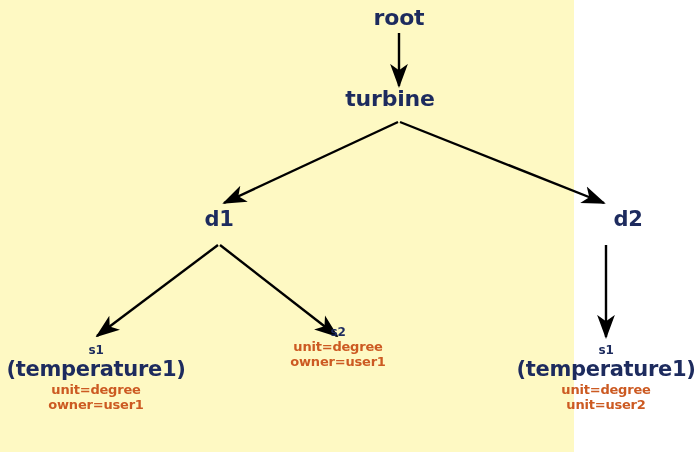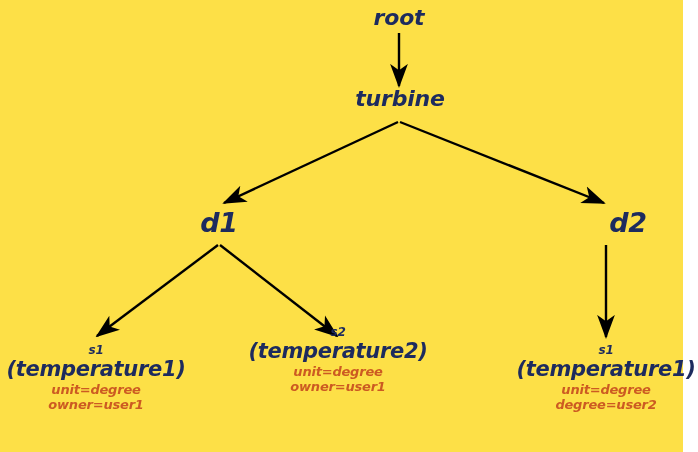--- a/index.html
+++ b/index.html
@@ -9,24 +9,23 @@
     background: #ffffff;
   }
   body {
     width: 698px;
     height: 452px;
     overflow: hidden;
     font-family: "DejaVu Sans", "Liberation Sans", sans-serif;
   }
   #diagram {
     position: relative;
-    width: 683px;
+    width: 574px;
     height: 452px;
-    background: #fde047;
-    font-style: italic;
+    background: #fef9c3;
   }
   #edges {
     position: absolute;
     left: 0;
     top: 0;
     width: 698px;
     height: 452px;
   }
   .node {
     position: absolute;
@@ -35,21 +34,21 @@
     white-space: nowrap;
     line-height: 1.18;
   }
   .node-label {
     color: #1d2b5e;
     font-weight: bold;
     letter-spacing: -0.2px;
   }
   .node-root .node-label { font-size: 22px; }
   .node-turbine .node-label { font-size: 22px; }
-  .node-dim .node-label { font-size: 27px; }
+  .node-dim .node-label { font-size: 21px; }
   .node-leaf .node-label { font-size: 12px; }
   .leaf-type {
     color: #1d2b5e;
     font-weight: bold;
     font-size: 21px;
     letter-spacing: -0.3px;
   }
   .leaf-attr {
     color: #cc5a22;
     font-weight: bold;
@@ -79,46 +78,45 @@
 
     <line x1="220" y1="245" x2="337" y2="336" stroke="#000000" stroke-width="2.4" marker-end="url(#arrowhead)"></line>
 
     <line x1="606" y1="245" x2="606" y2="337" stroke="#000000" stroke-width="2.4" marker-end="url(#arrowhead)"></line>
   </svg>
 
   <div class="node node-root" style="left:399px; top:5px;">
     <div class="node-label">root</div>
   </div>
 
-  <div class="node node-turbine" style="left:400px; top:86px;">
+  <div class="node node-turbine" style="left:390px; top:86px;">
     <div class="node-label">turbine</div>
   </div>
 
   <div class="node node-dim" style="left:219px; top:207px;">
     <div class="node-label">d1</div>
   </div>
 
   <div class="node node-dim" style="left:628px; top:207px;">
     <div class="node-label">d2</div>
   </div>
 
   <div class="node node-leaf" style="left:96px; top:343px;">
     <div class="node-label">s1</div>
     <div class="leaf-type">(temperature1)</div>
     <div class="leaf-attr">unit=degree</div>
     <div class="leaf-attr">owner=user1</div>
   </div>
 
   <div class="node node-leaf" style="left:338px; top:325px;">
     <div class="node-label">s2</div>
-    <div class="leaf-type">(temperature2)</div>
     <div class="leaf-attr">unit=degree</div>
     <div class="leaf-attr">owner=user1</div>
   </div>
 
   <div class="node node-leaf" style="left:606px; top:343px;">
     <div class="node-label">s1</div>
     <div class="leaf-type">(temperature1)</div>
     <div class="leaf-attr">unit=degree</div>
-    <div class="leaf-attr">degree=user2</div>
+    <div class="leaf-attr">unit=user2</div>
   </div>
 
 </div>
 
 </body></html>

